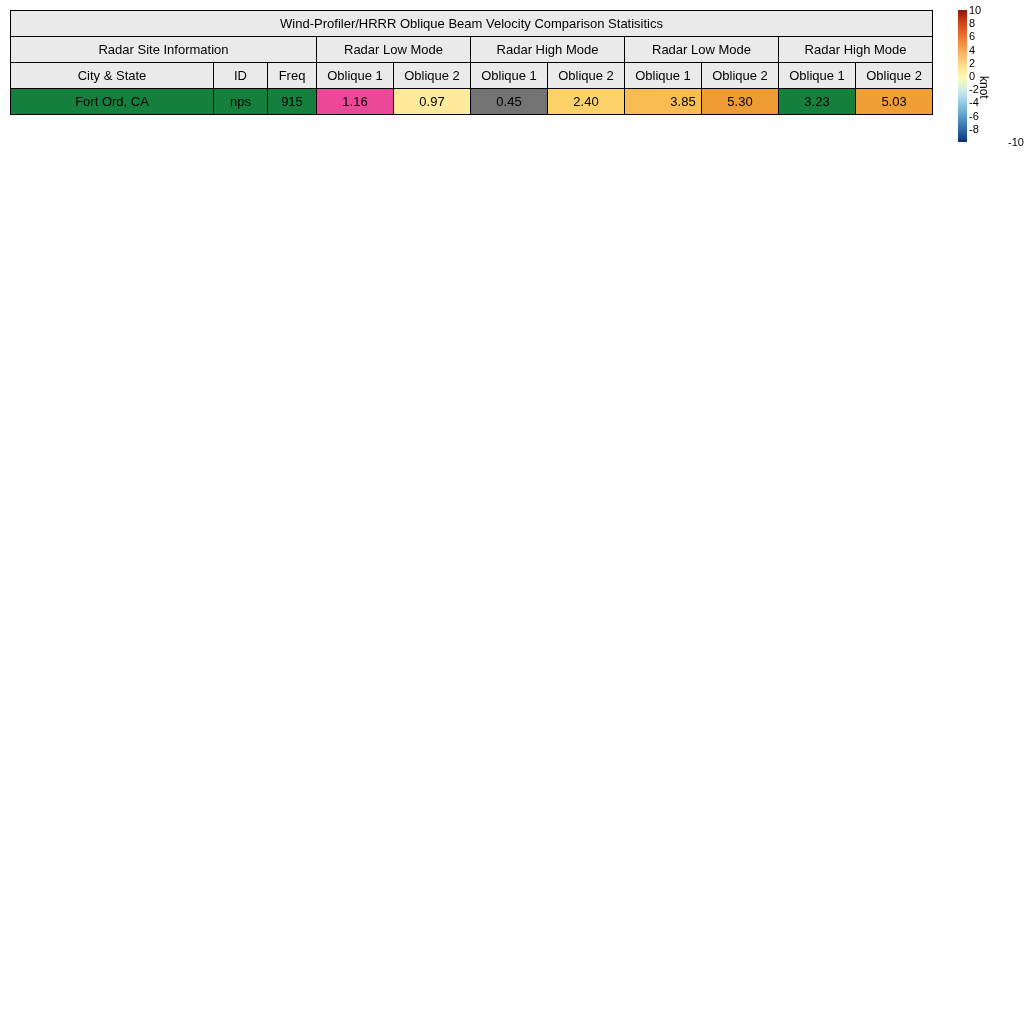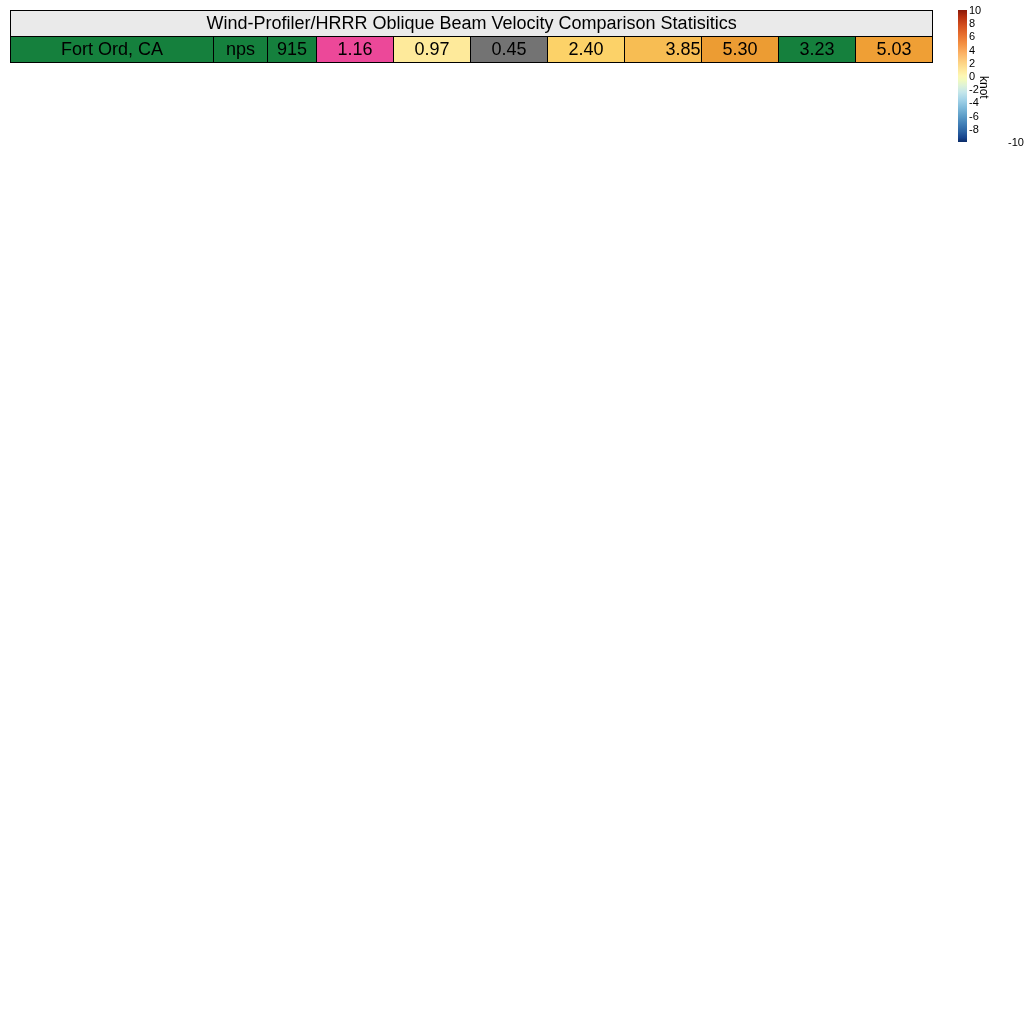--- a/index.html
+++ b/index.html
@@ -33,21 +33,21 @@
     table-layout: fixed;
     background: #ffffff;
   }
   #stats-table td {
     border: 1px solid #000000;
     padding: 0;
     height: 25px;
     line-height: 25px;
     text-align: center;
     vertical-align: middle;
-    font-size: 18px;
+    font-size: 13px;
     font-family: "Liberation Sans", sans-serif;
     white-space: nowrap;
     overflow: hidden;
   }
   .hdr {
     background: #eaeaea;
   }
   .datacell {
     background: #15803d;
   }
@@ -127,20 +127,40 @@
       <col style="width:77px">
       <col style="width:77px">
       <col style="width:77px">
       <col style="width:77px">
     </colgroup>
     <tbody>
       <tr>
         <td class="hdr" colspan="11">Wind-Profiler/HRRR Oblique Beam Velocity Comparison Statisitics</td>
       </tr>
       <tr>
+        <td class="hdr" colspan="3">Radar Site Information</td>
+        <td class="hdr" colspan="2">Radar Low Mode</td>
+        <td class="hdr" colspan="2">Radar High Mode</td>
+        <td class="hdr" colspan="2">Radar Low Mode</td>
+        <td class="hdr" colspan="2">Radar High Mode</td>
+      </tr>
+      <tr>
+        <td class="hdr">City &amp; State</td>
+        <td class="hdr">ID</td>
+        <td class="hdr">Freq</td>
+        <td class="hdr">Oblique 1</td>
+        <td class="hdr">Oblique 2</td>
+        <td class="hdr">Oblique 1</td>
+        <td class="hdr">Oblique 2</td>
+        <td class="hdr">Oblique 1</td>
+        <td class="hdr">Oblique 2</td>
+        <td class="hdr">Oblique 1</td>
+        <td class="hdr">Oblique 2</td>
+      </tr>
+      <tr>
         <td class="datacell">Fort Ord, CA</td>
         <td class="datacell">nps</td>
         <td class="datacell">915</td>
         <td style="background: #ec4899; margin-top: 34px;">1.16</td>
         <td style="background: rgb(254, 234, 155);">0.97</td>
         <td style="background: #737373;">0.45</td>
         <td style="background: rgb(252, 210, 104);">2.40</td>
         <td style="background: rgb(247, 189, 83); padding-left: 40px;">3.85</td>
         <td style="background: rgb(236, 156, 51);">5.30</td>
         <td style="background: #15803d;">3.23</td>

